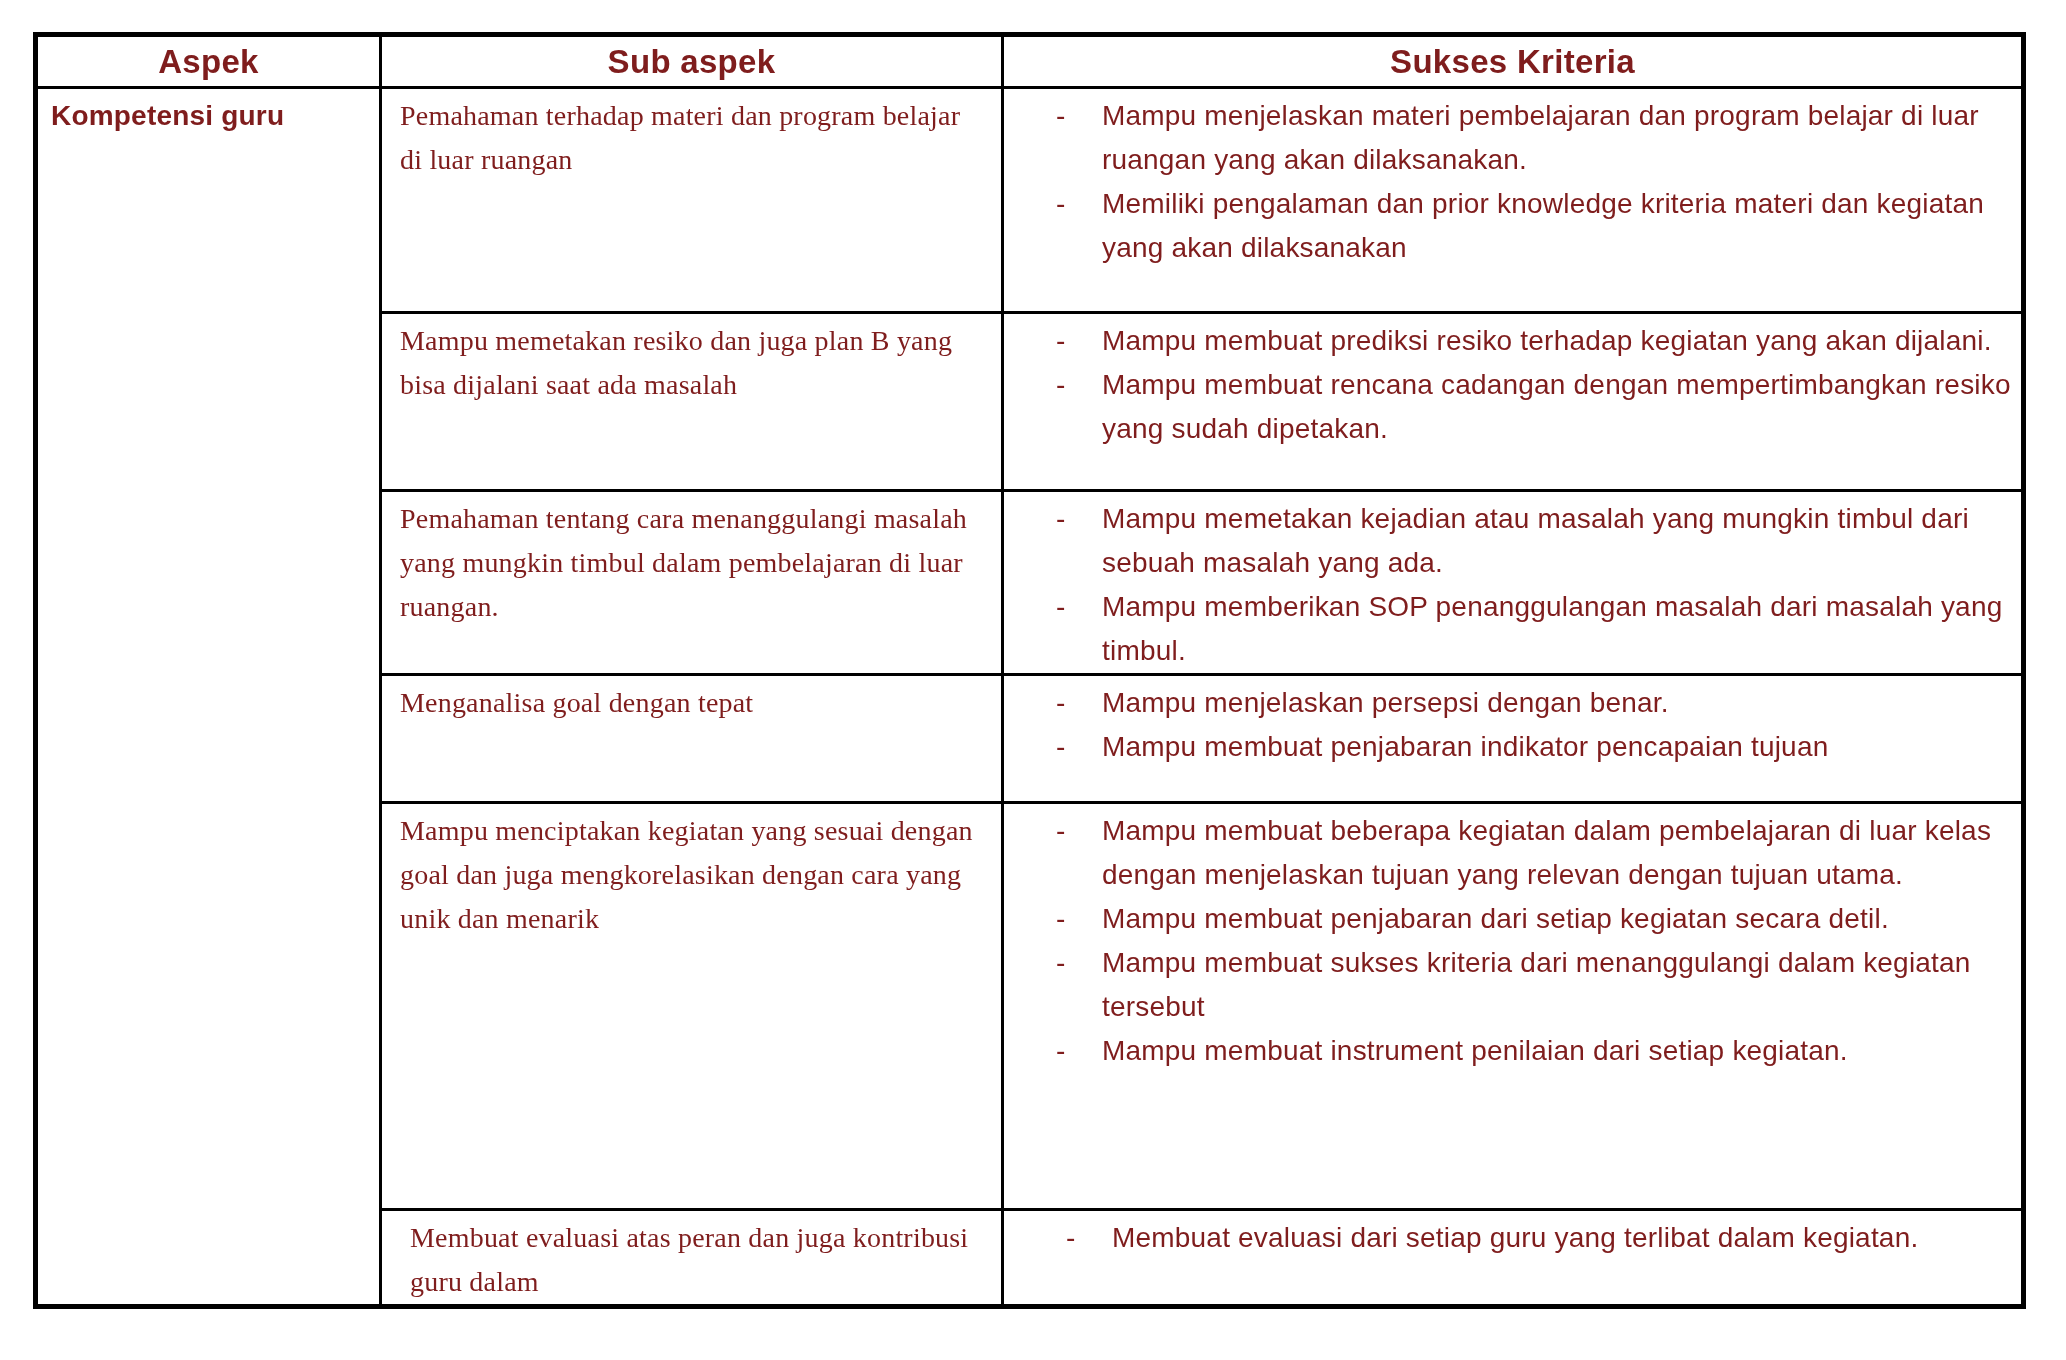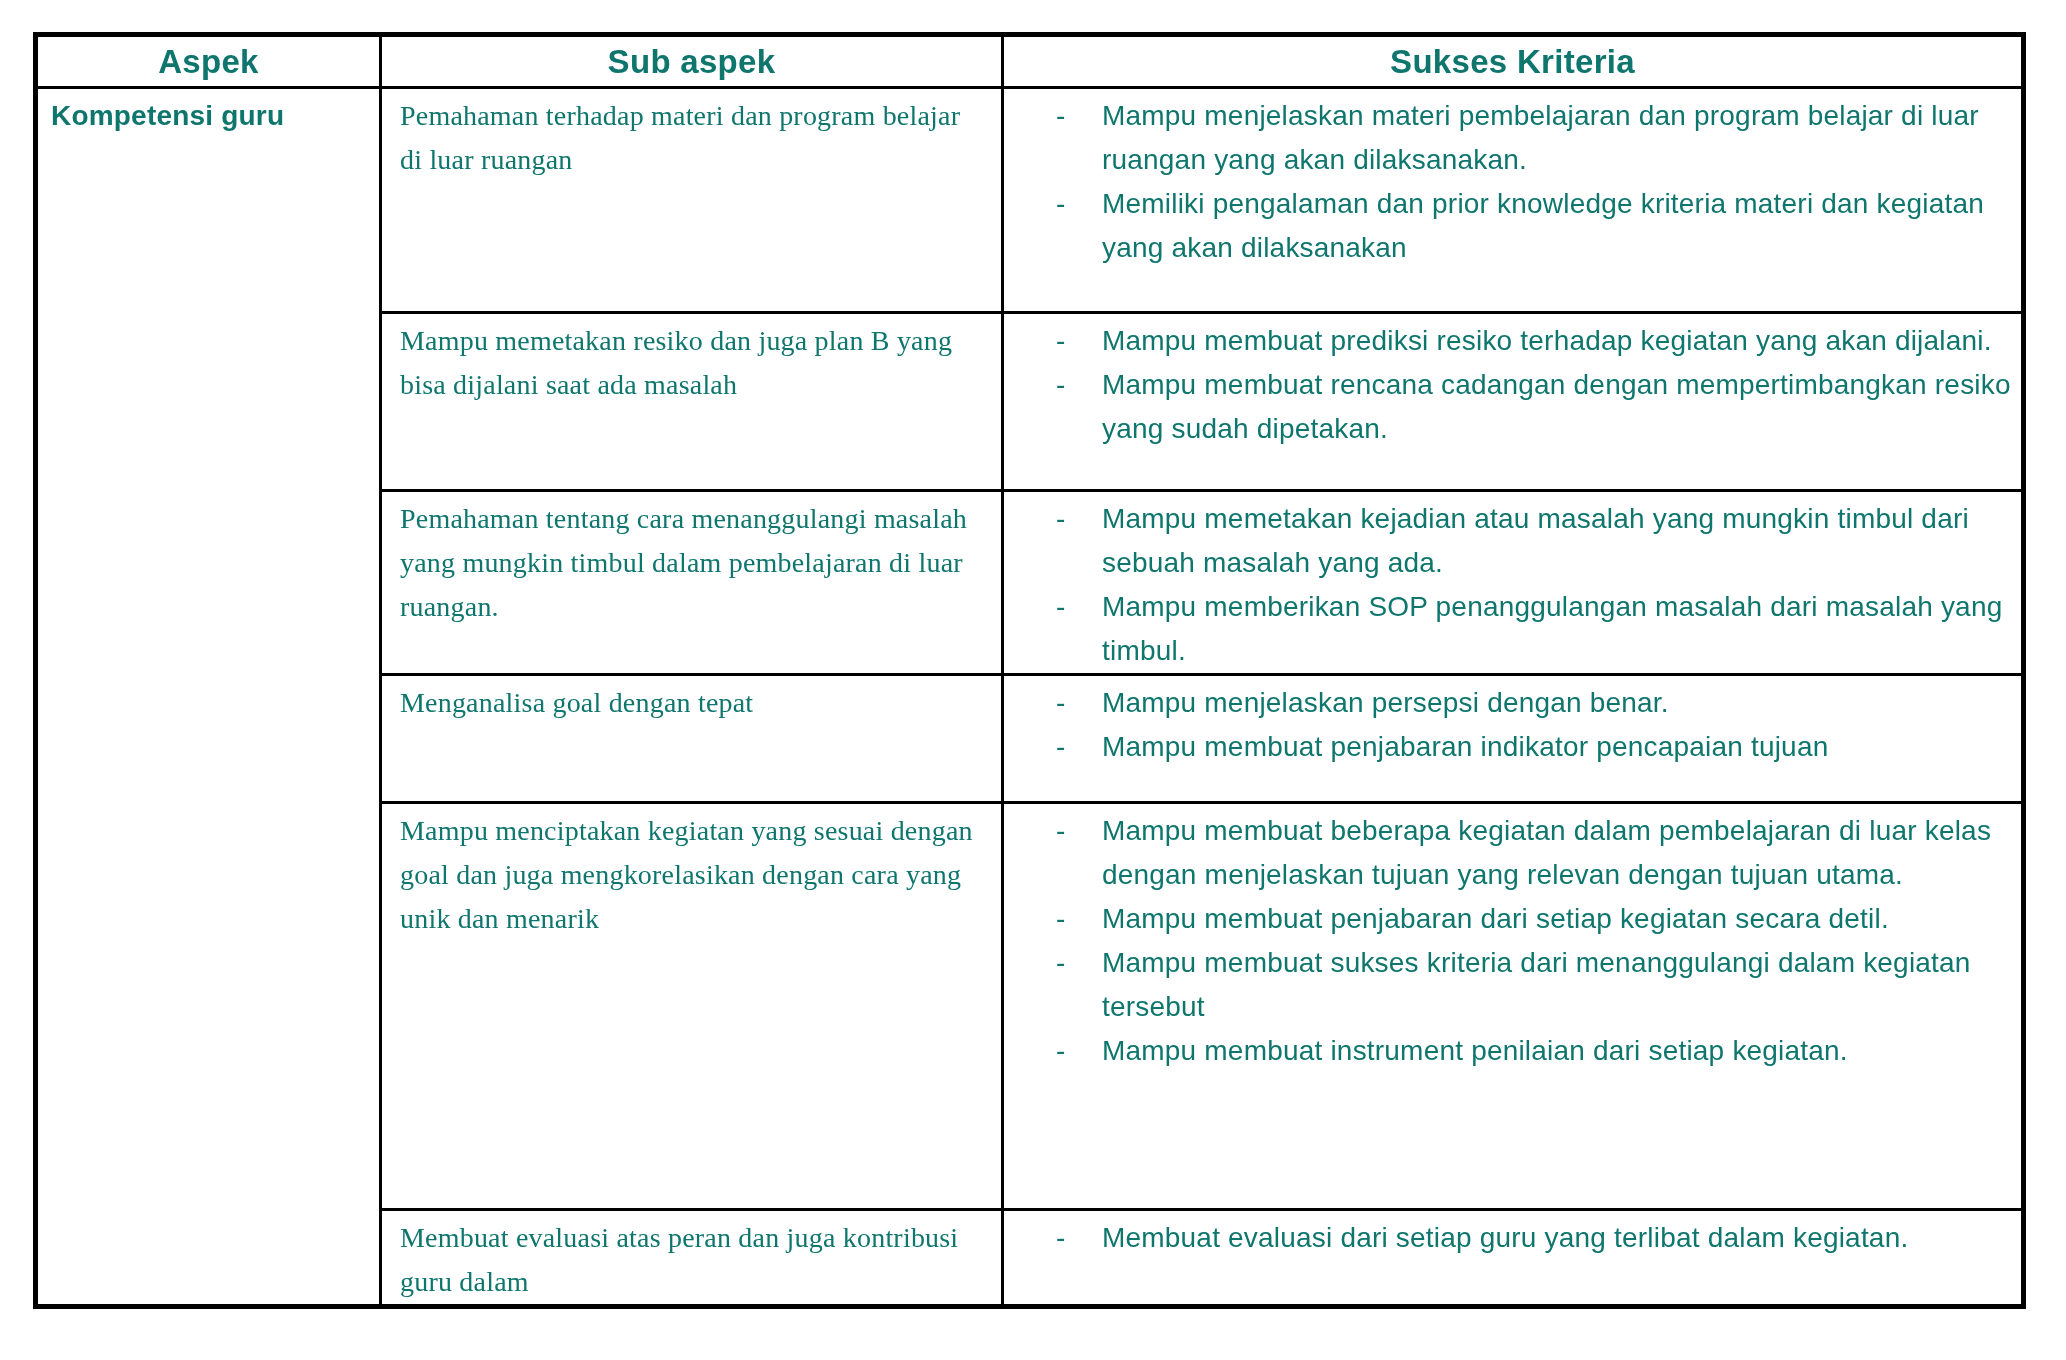--- a/index.html
+++ b/index.html
@@ -7,21 +7,21 @@
     padding: 0;
     background: #ffffff;
   }
   .page {
     position: relative;
     width: 2066px;
     height: 1360px;
     overflow: hidden;
     background: #ffffff;
     font-family: "Liberation Sans", "DejaVu Sans", sans-serif;
-    color: #0f766e;
+    color: #7f1d1d;
   }
   table.criteria-table {
     position: absolute;
     left: 33px;
     top: 32px;
     width: 1988px;
     border-collapse: collapse;
     table-layout: fixed;
   }
   table.criteria-table,
@@ -81,20 +81,21 @@
 
   tr.r1 { height: 225px; }
   tr.r2 { height: 178px; }
   tr.r3 { height: 168px; }
   tr.r4 { height: 128px; }
   tr.r5 { height: 407px; }
   tr.r6 { height: 90px; }
   .clip {
     height: 88px;
     overflow: hidden;
+    margin-left: 10px;
   }
 </style>
 </head>
 <body>
 
 <div class="page">
   <table class="criteria-table">
     <colgroup>
       <col class="c1">
       <col class="c2">

